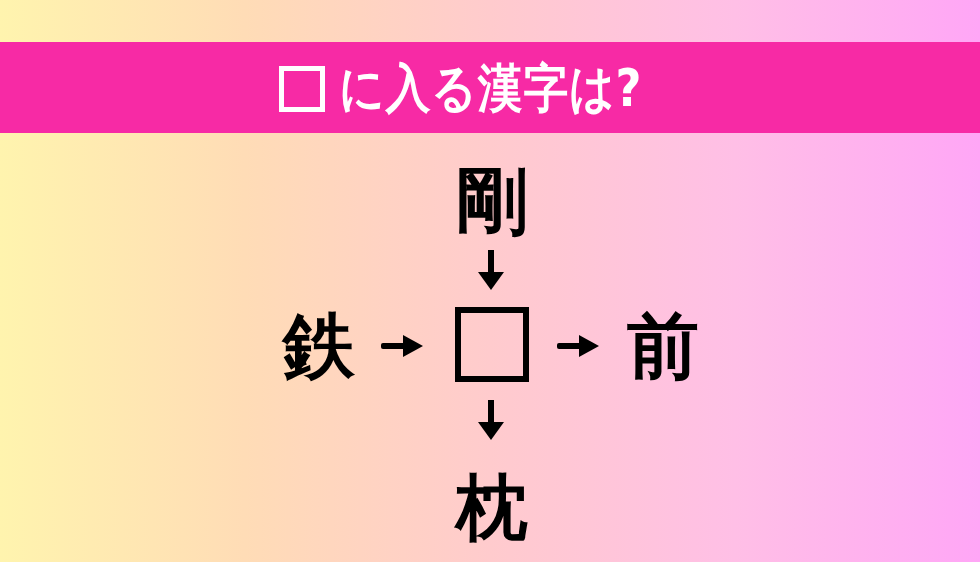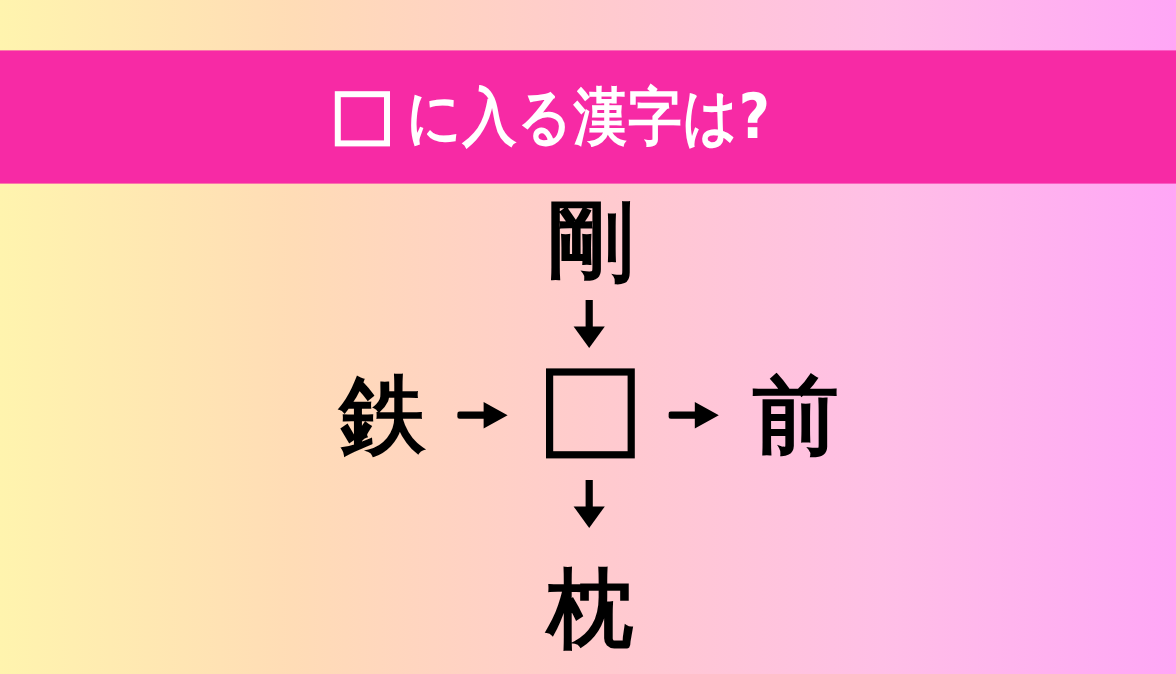--- a/index.html
+++ b/index.html
@@ -2,21 +2,21 @@
 <html><head>
 <meta charset="utf-8">
 <style>
   html, body { margin: 0; padding: 0; }
   body {
     width: 980px; height: 562px; overflow: hidden; position: relative;
     background: linear-gradient(to right, #fff4ae 0%, #ffdcb6 25%, #ffcbcd 50%, #ffbfe6 75%, #ffa6f6 100%);
     font-family: "DejaVu Sans", sans-serif;
   }
   .banner {
-    position: absolute; left: 0; top: 42px; width: 980px; height: 111px;
+    position: absolute; left: 0; top: 42px; width: 980px; height: 91px;
     background: #f72aa5;
     display: flex; align-items: center; justify-content: center;
   }
   .banner-inner { display: flex; align-items: center; gap: 14px; margin-left: -10px; }
   .banner-box {
     width: 46px; height: 46px; border: 5px solid #ffffff; box-sizing: border-box; margin-top: 2px;
   }
   .banner-text {
     color: #ffffff; font-size: 52px; font-weight: bold; letter-spacing: 1px; line-height: 1;
     transform: scaleX(0.86); transform-origin: left center; white-space: nowrap;

